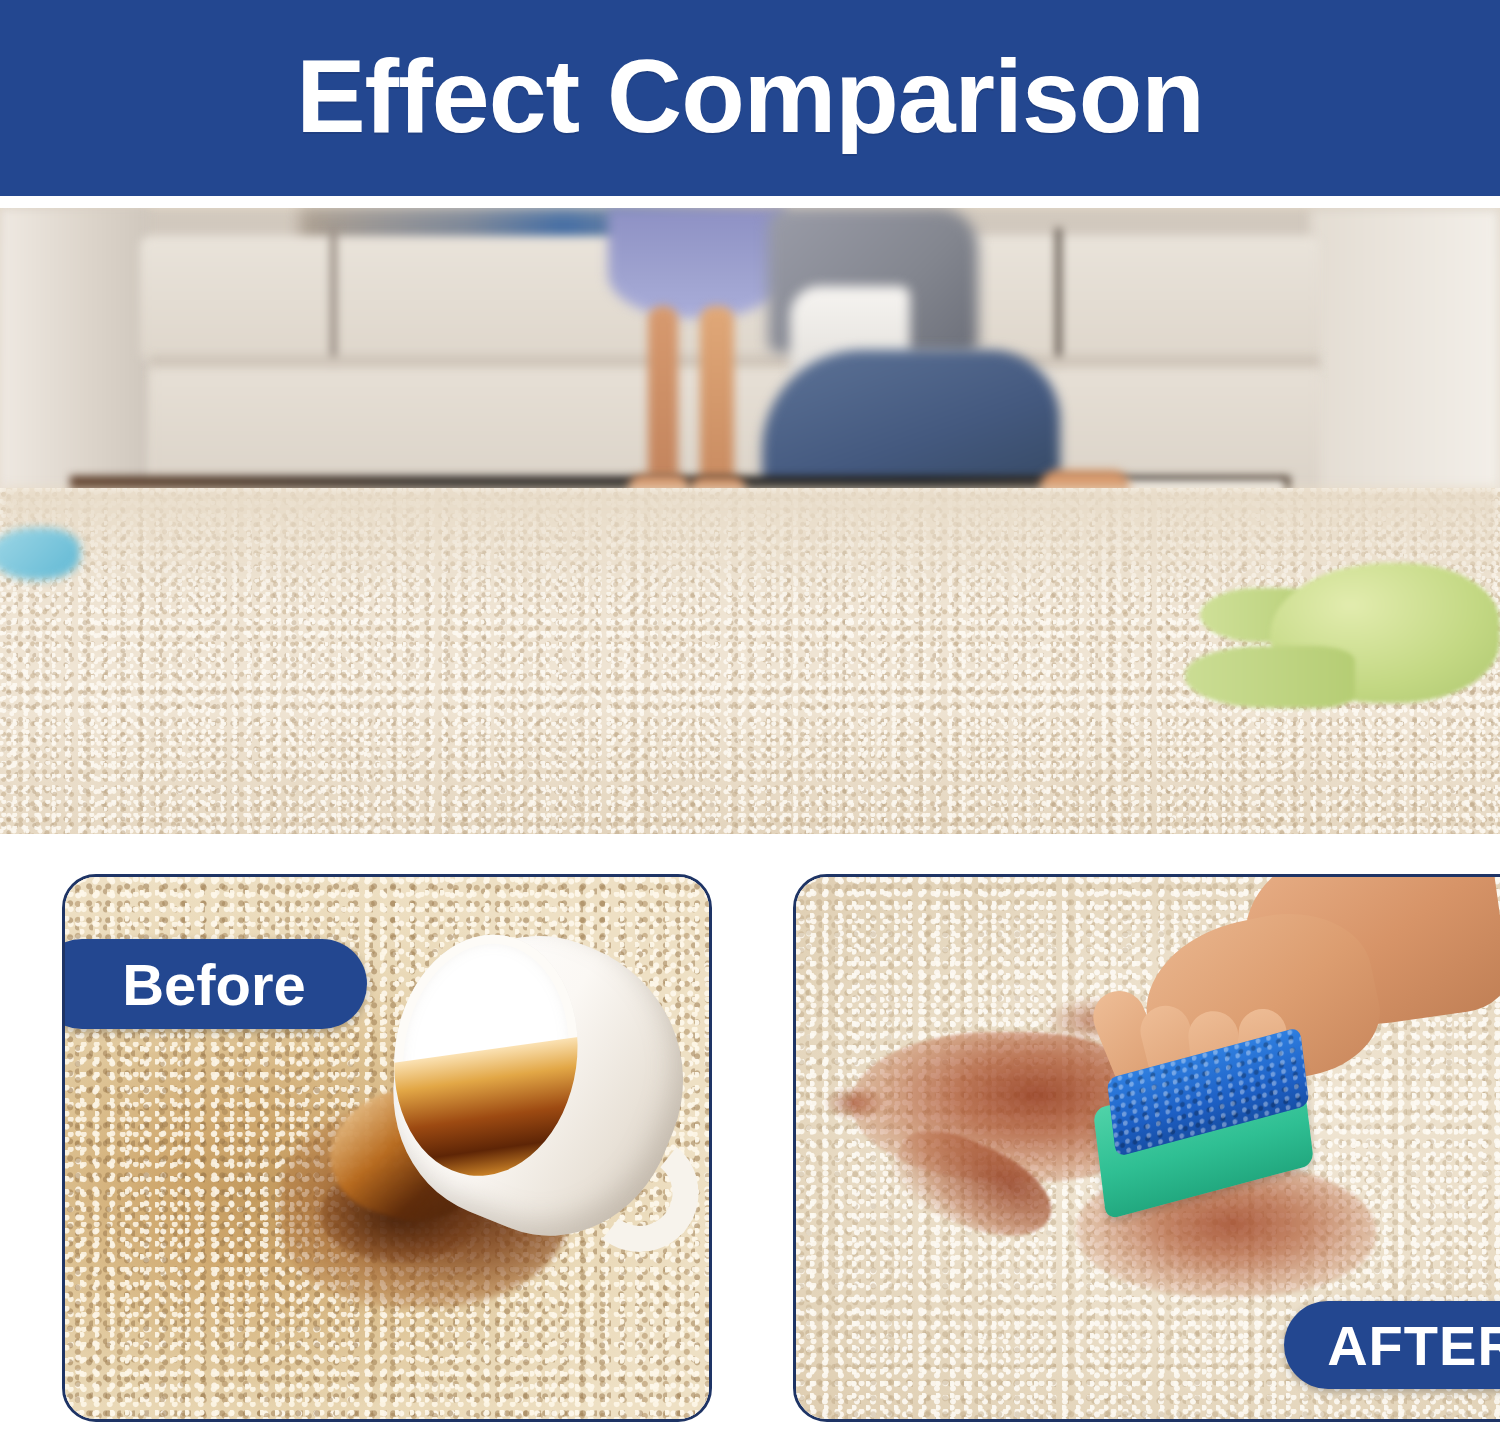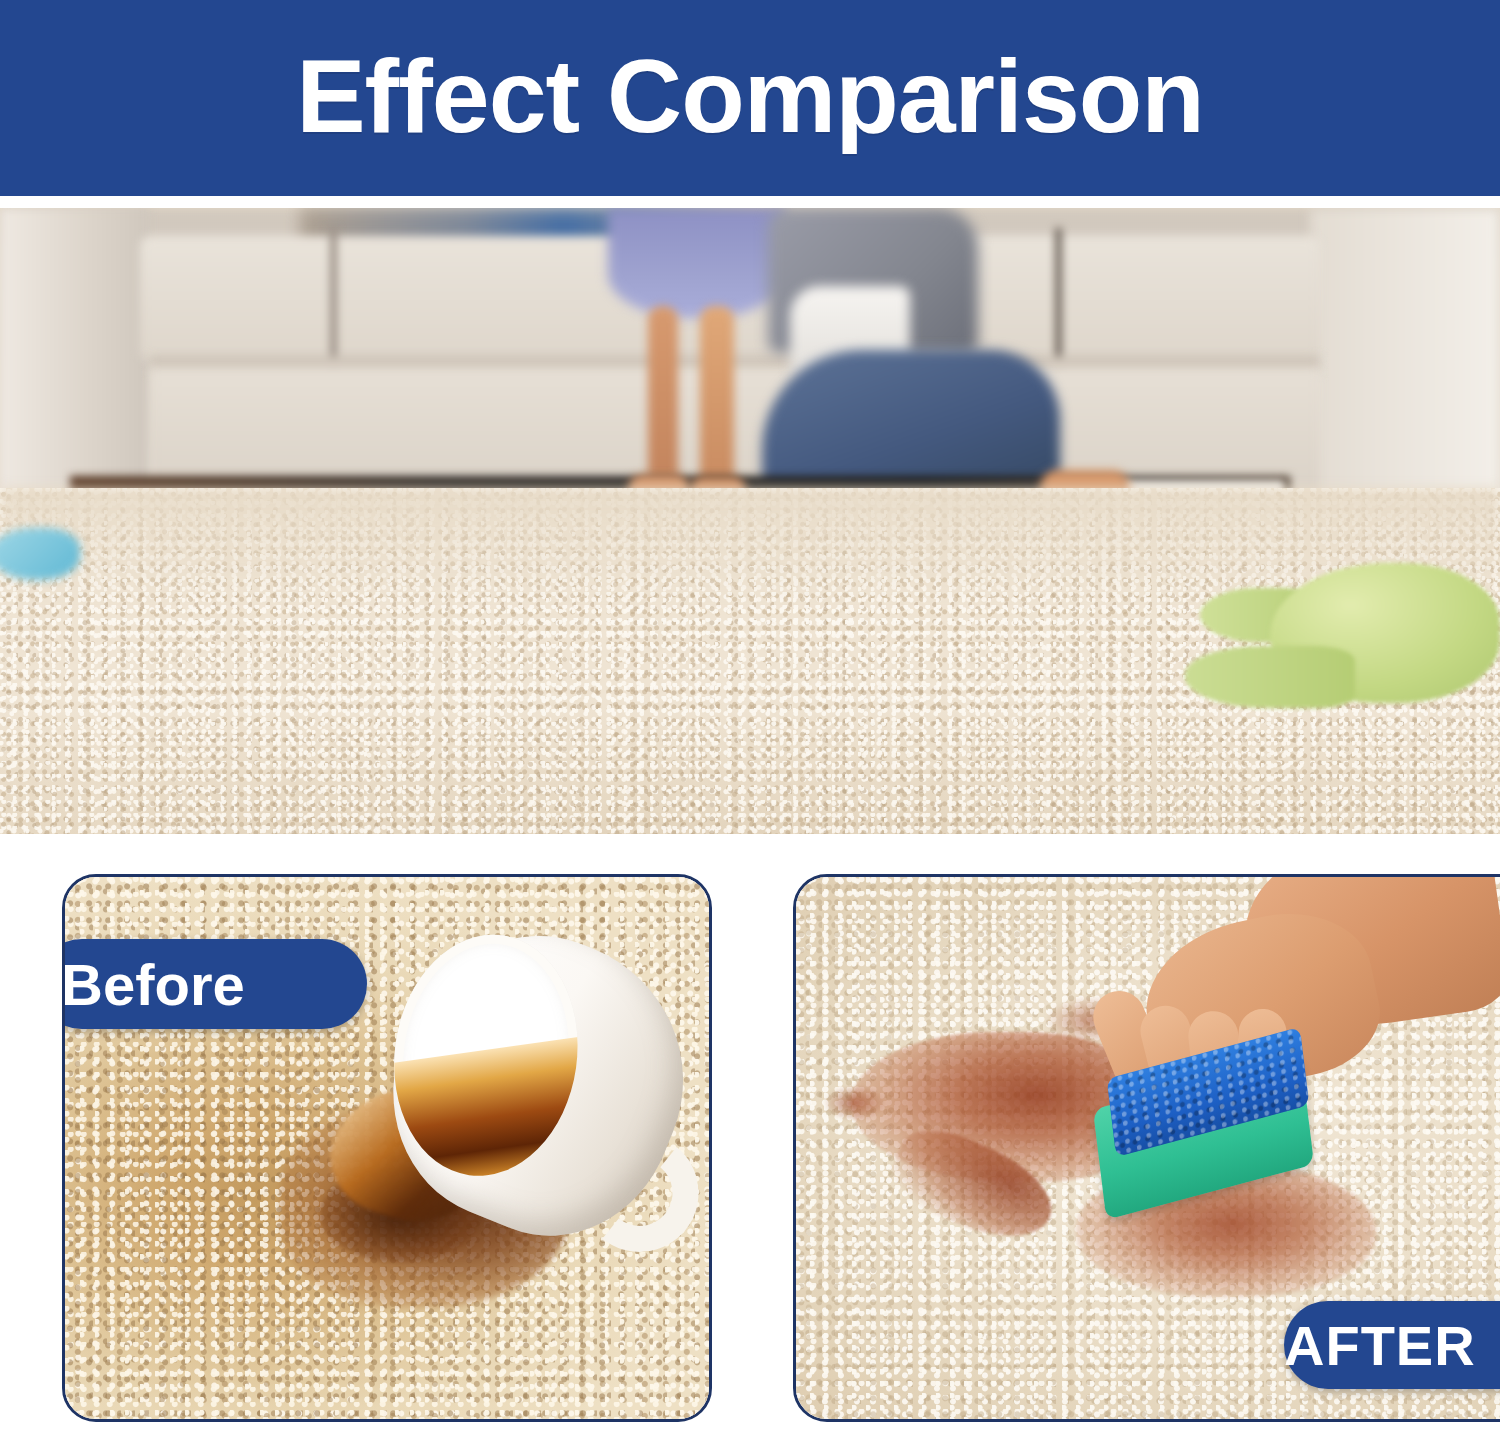--- a/index.html
+++ b/index.html
@@ -357,21 +357,21 @@
       radial-gradient(circle at 60% 70%, rgba(0,0,0,.25) 0 2px, transparent 3px);
     background-size:11px 9px, 13px 12px;
     border-radius:10px;
   }
 
   
   .badge {
     position:absolute;
     background:#234790;
     border-radius:60px;
-    display:flex; align-items:center; justify-content:flex-start;
+    display:flex; align-items:center; justify-content:center;
     color:#ffffff; font-weight:bold;
     box-shadow:0 3px 8px rgba(0,0,0,.25);
   }
   .badge-before {
     left:-28px; top:62px; width:330px; height:90px;
     font-size:58px;
     padding-left:24px;
   }
   .badge-after {
     right:-24px; bottom:30px; width:300px; height:88px;

